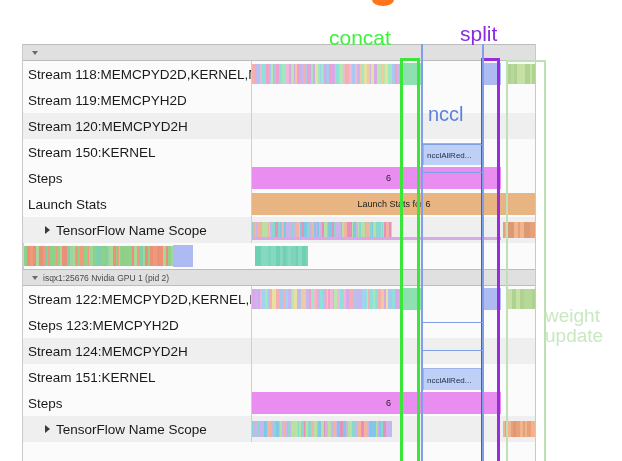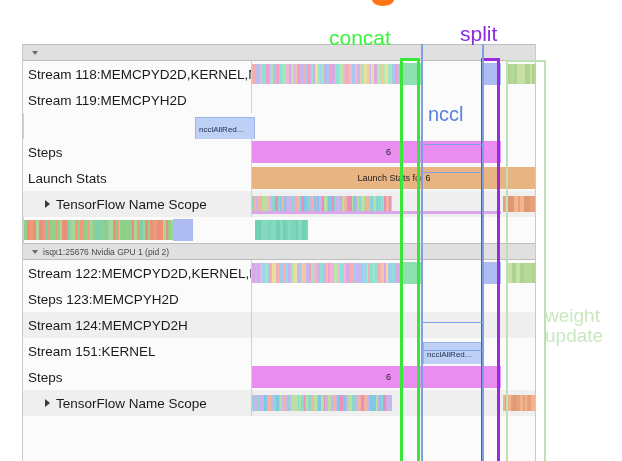--- a/index.html
+++ b/index.html
@@ -246,21 +246,26 @@
             <span style="width: 2.48136px; background: rgb(198, 224, 166);"></span>
             <span style="width: 2.5107px; background: rgb(174, 211, 145);"></span>
             <span style="width: 1.10954px; background: rgb(182, 217, 154);"></span>
           </div>
         </div>
       </div>
       <div class="track">
         <div class="track-label">Stream 119:MEMCPYH2D</div>
         <div class="lane"></div>
       </div>
-      <div class="track">
+      <div class="track alt">
+        <div class="track-label">Stream 120:MEMCPYD2H</div>
+        <div class="lane"></div>
+      </div>
+      <div class="track">
+        <div class="track-label">Stream 150:KERNEL</div>
         <div class="lane">
           <div class="ncclbox" style="left: 171px; width: 60px;">ncclAllRed...</div>
         </div>
       </div>
       <div class="track">
         <div class="track-label">Steps</div>
         <div class="lane">
           <div class="solid-bar" style="left: 0px; width: 249px; background: rgb(233, 142, 240);"></div>
           <div class="solid-bar" style="left: 0px; width: 145px; background: transparent; justify-content: flex-end; padding-right: 6px;">6</div>
         </div>

